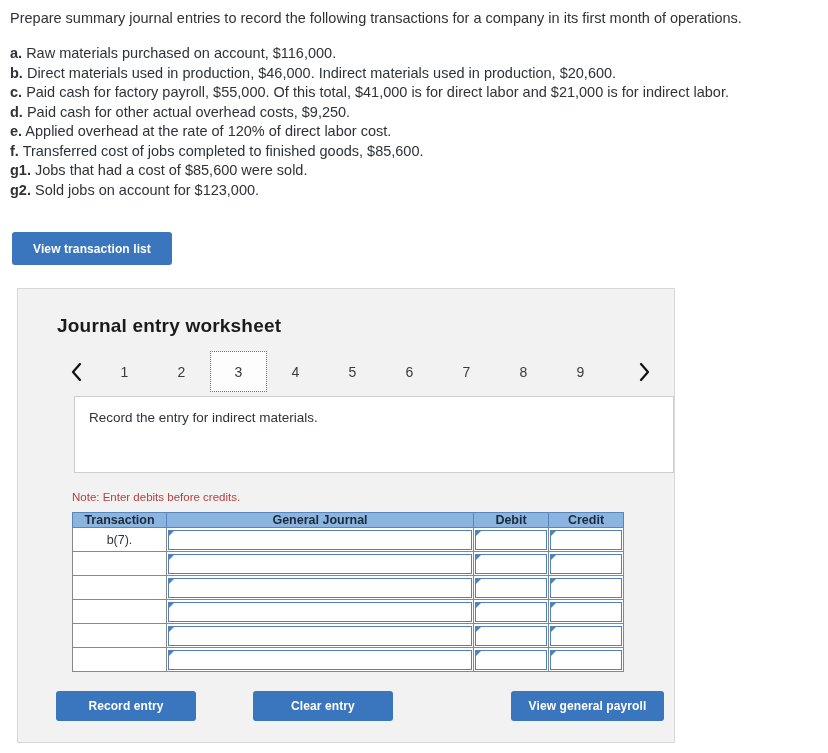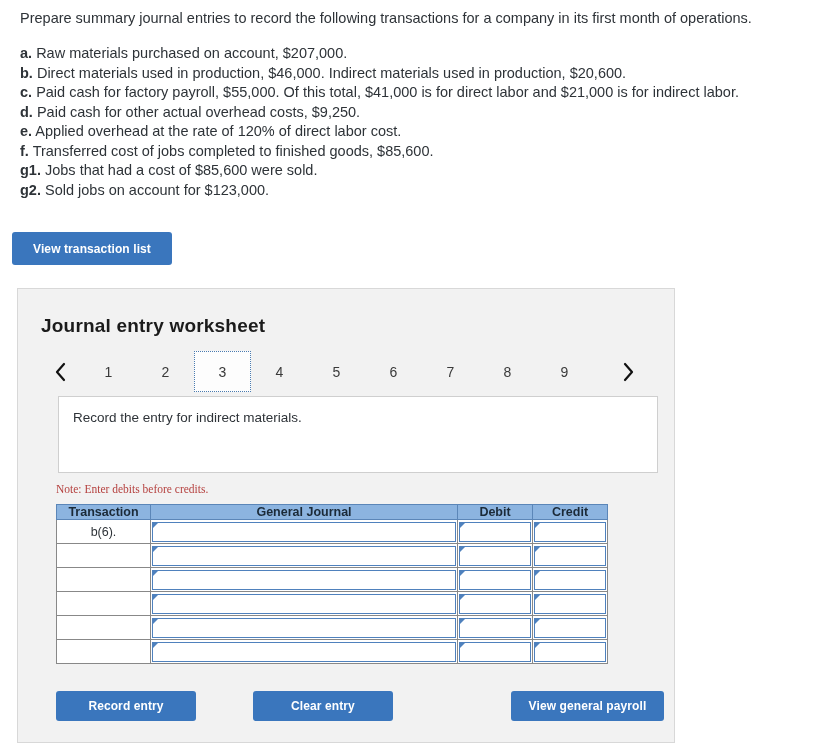--- a/index.html
+++ b/index.html
@@ -11,21 +11,21 @@
   body {
     width: 828px;
     height: 753px;
     font-family: "Liberation Sans", sans-serif;
     color: #2e3338;
     overflow: hidden;
   }
 
   
   .prompt {
-    padding: 8px 10px 0 20px;
+    padding: 8px 10px 0 10px;
   }
   .prompt-lead {
     font-size: 14.5px;
     line-height: 20px;
     color: #2e3338;
     margin: 0 0 16px 0;
     white-space: nowrap;
   }
   .fact-list {
     margin: 0;
@@ -64,20 +64,21 @@
   }
 
   
   .panel {
     position: relative;
     margin: 23px 0 0 17px;
     width: 658px;
     height: 455px;
     background: #f2f2f2;
     border: 1px solid #d8d8d8;
+    padding-left: 16px;
   }
   .panel-title {
     margin: 0;
     padding: 26px 0 0 23px;
     font-size: 19px;
     font-weight: bold;
     color: #1b1b1b;
     letter-spacing: 0.2px;
   }
 
@@ -127,24 +128,23 @@
     height: 77px;
     background: #ffffff;
     border: 1px solid #cfcfcf;
     padding: 13px 0 0 14px;
     font-size: 13.5px;
     color: #2e3338;
   }
 
   
   .note {
-    margin: 10px 0 0 38px;
+    margin: 18px 0 0 38px;
     font-size: 11.5px;
     color: #b5413f;
-    font-family: Liberation Serif, serif;
   }
 
   
   .jtable {
     margin: 9px 0 0 38px;
     border-collapse: collapse;
     table-layout: fixed;
     width: 551px;
     background: #ffffff;
   }
@@ -221,21 +221,21 @@
 </style>
 </head>
 <body>
 
 
 
 
 <div class="prompt">
   <p class="prompt-lead">Prepare summary journal entries to record the following transactions for a company in its first month of operations.</p>
   <ul class="fact-list" id="fact-list">
-      <li class="fact-line"><span class="fact-key">a.</span> <span>Raw materials purchased on account, $207,000.</span></li>
+      <li class="fact-line"><span class="fact-key">a.</span> <span>Raw materials purchased on account, $116,000.</span></li>
       <li class="fact-line"><span class="fact-key">b.</span> <span>Direct materials used in production, $46,000. Indirect materials used in production, $20,600.</span></li>
       <li class="fact-line"><span class="fact-key">c.</span> <span>Paid cash for factory payroll, $55,000. Of this total, $41,000 is for direct labor and $21,000 is for indirect labor.</span></li>
       <li class="fact-line"><span class="fact-key">d.</span> <span>Paid cash for other actual overhead costs, $9,250.</span></li>
       <li class="fact-line"><span class="fact-key">e.</span> <span>Applied overhead at the rate of 120% of direct labor cost.</span></li>
       <li class="fact-line"><span class="fact-key">f.</span> <span>Transferred cost of jobs completed to finished goods, $85,600.</span></li>
       <li class="fact-line"><span class="fact-key">g1.</span> <span>Jobs that had a cost of $85,600 were sold.</span></li>
       <li class="fact-line"><span class="fact-key">g2.</span> <span>Sold jobs on account for $123,000.</span></li>
     </ul>
 </div>
 
@@ -286,21 +286,21 @@
     <thead>
       <tr>
         <th>Transaction</th>
         <th>General Journal</th>
         <th>Debit</th>
         <th>Credit</th>
       </tr>
     </thead>
     <tbody id="jtable-body">
         <tr>
-          <td class="tx-cell">b(6).</td>
+          <td class="tx-cell">b(7).</td>
           <td class="field-cell">
             <div class="field"></div>
           </td>
           <td class="field-cell">
             <div class="field"></div>
           </td>
           <td class="field-cell">
             <div class="field"></div>
           </td>
         </tr>

